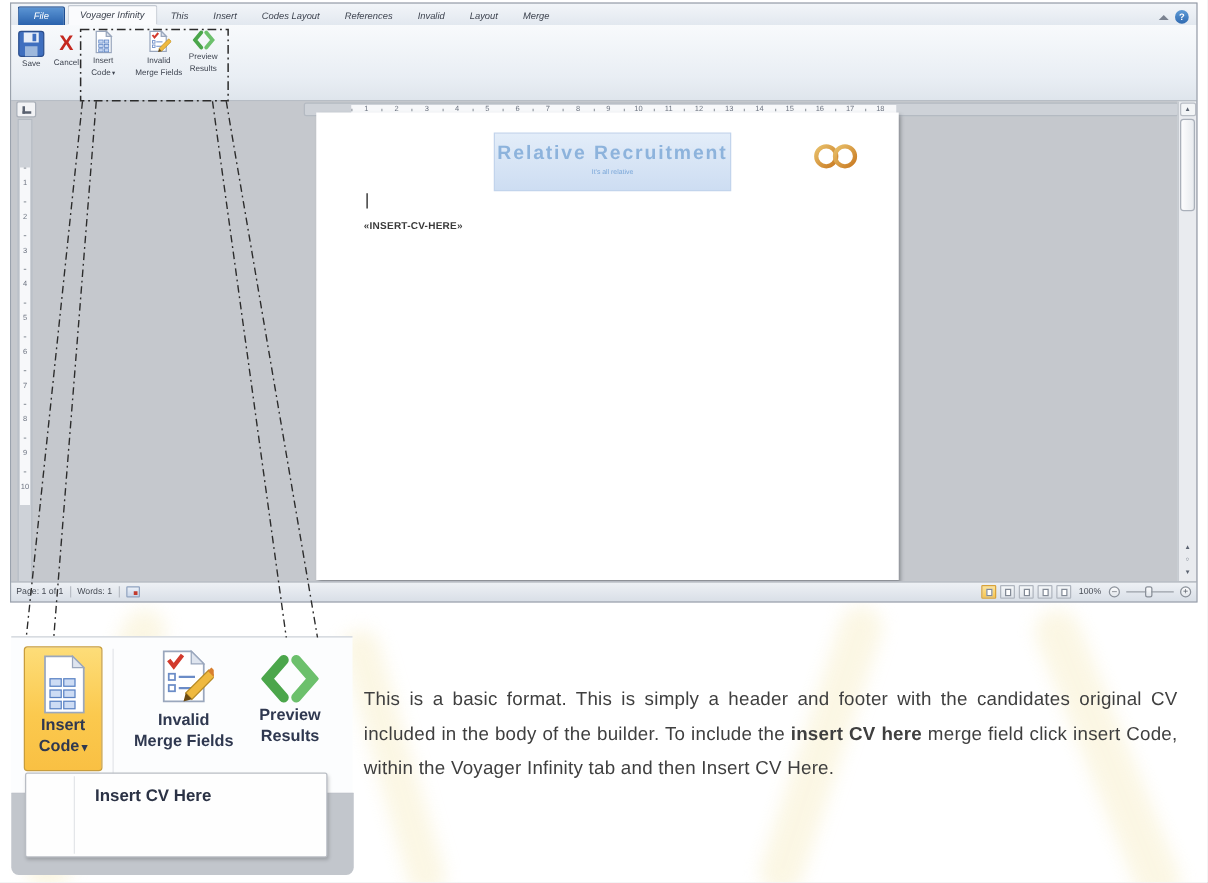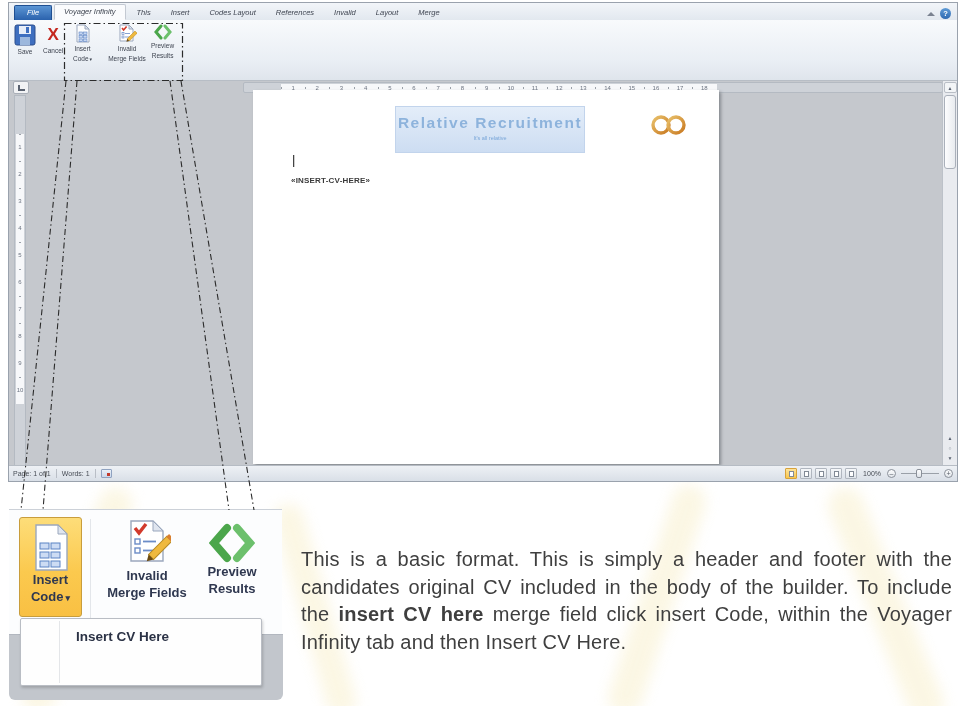--- a/index.html
+++ b/index.html
@@ -101,21 +101,21 @@
   .arrow-lg::after { content:"▾"; font-size:9px; color:#2f3850; margin-left:2px; }
   .insertcode-btn { left:19px; top:517px; width:63px; height:100px; border:1px solid #c89d3c; border-radius:3px;
                     background:linear-gradient(#fddd79,#fbc94e 55%,#f9c043); padding-top:6px; }
   .menu { position:absolute; left:20px; top:618px; width:242px; height:68px; background:#fefefe;
           border:1px solid #b9bdc4; border-radius:2px; box-shadow:1px 2px 3px rgba(0,0,0,.18); z-index:30; }
   .menu .gutter { position:absolute; left:38px; top:2px; bottom:2px; width:1px; background:#e4e6e9; }
   .menu-item { position:relative; height:30px; line-height:30px; padding-left:55px; font-size:13.5px;
                font-weight:bold; color:#2b3245; margin-top:3px; white-space:nowrap; }
 
   
-  .desc { position:absolute; left:301px; top:546px; width:651px; font-size:20px; line-height:27.5px;
+  .desc { position:absolute; left:291px; top:546px; width:651px; font-size:15px; line-height:27.5px;
           color:#3f3f3f; text-align:justify; z-index:10; letter-spacing:.2px; }
 </style>
 </head>
 <body>
 <div class="stage">
 
   <div class="wm" style="left:60px; top:480px; width:34px; height:240px; transform:rotate(22deg);"></div>
   <div class="wm" style="left:300px; top:500px; width:30px; height:220px; transform:rotate(-16deg);"></div>
   <div class="wm" style="left:640px; top:480px; width:34px; height:240px; transform:rotate(18deg);"></div>
   <div class="wm" style="left:868px; top:480px; width:36px; height:250px; transform:rotate(-22deg);"></div>

